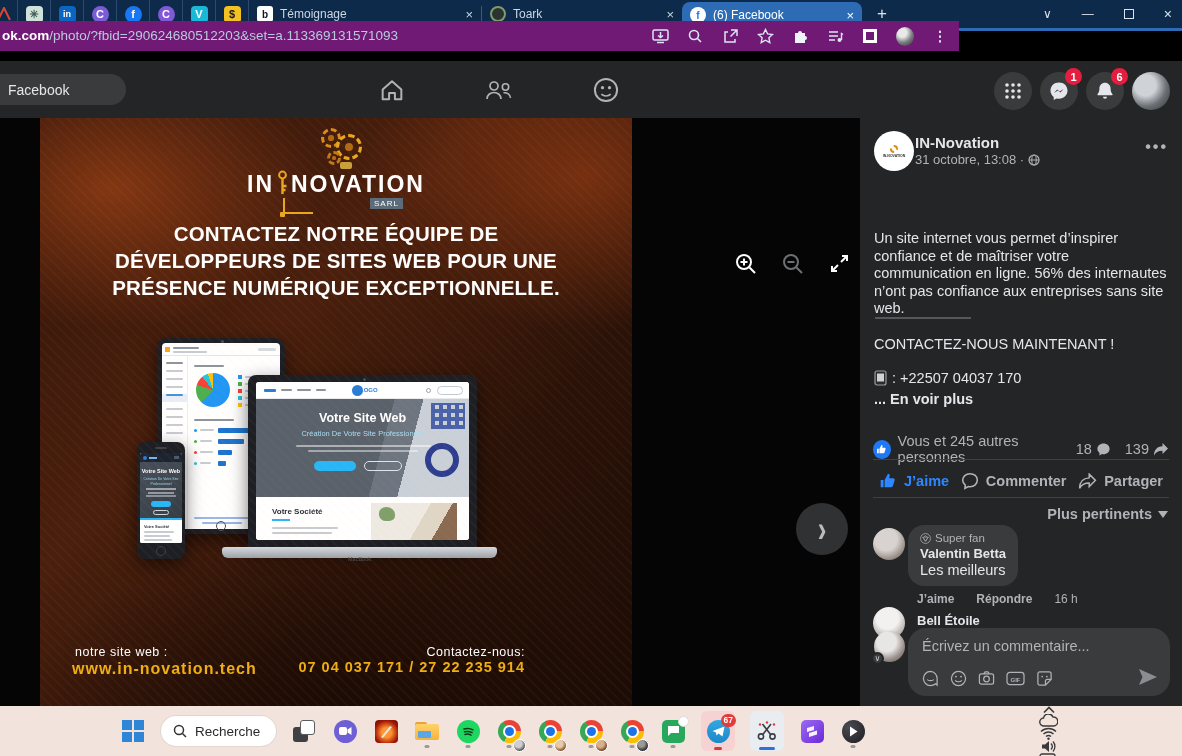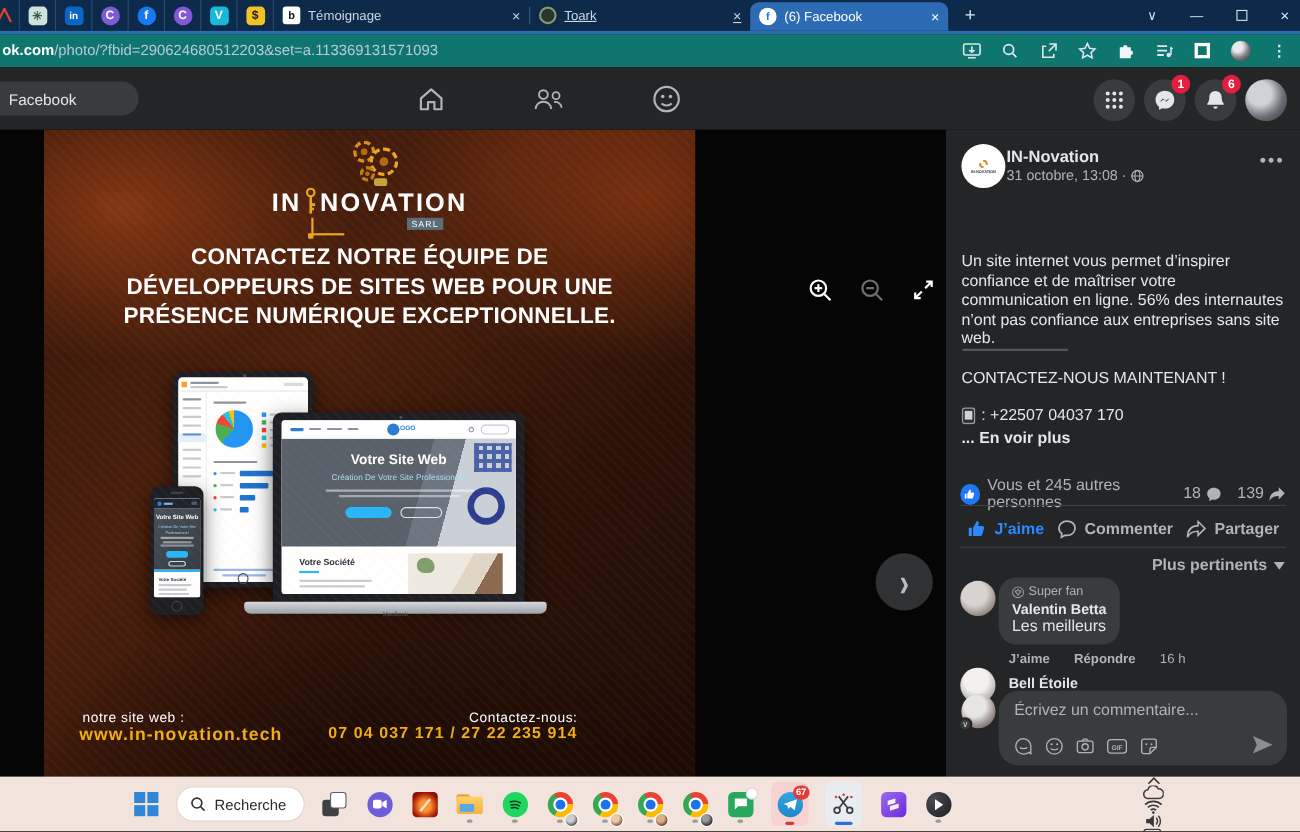--- a/index.html
+++ b/index.html
@@ -15,21 +15,21 @@
   .pticon { width:17px; height:17px; border-radius:4px; display:flex; align-items:center;
     justify-content:center; font-size:11px; font-weight:bold; }
   .tab { height:28px; display:flex; align-items:center; padding:0 8px; gap:7px;
     color:#c9d6e6; font-size:12px; flex:0 0 auto; }
   .tab .close { color:#c9d6e6; font-size:13px; margin-left:auto; cursor:default; }
   .tab.active { background:#2d6cb4; color:#fff; border-radius:8px 8px 0 0; margin-top:2px; height:26px; }
   .tabsep { width:1px; height:16px; background:#3a5a7c; flex:0 0 auto; }
   .fav { width:16px; height:16px; border-radius:50%; display:flex; align-items:center;
     justify-content:center; font-size:10px; font-weight:bold; flex:0 0 auto; }
   #accentline { position:absolute; left:0; top:28px; width:1182px; height:3px; background:#2d6cb4; }
-  #toolbar { position:absolute; left:0; top:31px; width:1182px; height:30px; background:#0f766e;
+  #toolbar { position:absolute; left:0; top:21px; width:959px; height:30px; background:#701a75;
     display:flex; align-items:center; }
   #urltext { position:absolute; left:2px; top:7px; font-size:13.5px; color:#b9c9dc; white-space:nowrap; }
   #urltext b { color:#ffffff; font-weight:bold; }
   #toolicons { position:absolute; right:10px; top:0; height:30px; display:flex; align-items:center; gap:17px; }
   .tico { width:18px; height:18px; display:flex; align-items:center; justify-content:center;
     color:#dbe6f2; font-size:14px; }
 
   
   #fbheader { position:absolute; left:0; top:61px; width:1182px; height:57px; background:#242526; }
   #fbsearch { position:absolute; left:-32px; top:13px; width:158px; height:31px; background:#3a3b3c;
@@ -177,21 +177,21 @@
     <div class="ptab">
         <span class="pticon" style="background:#f2c124;color:#1b1b1b;">$</span>
       </div>
 
     <div class="tab" style="width:232px;">
       <span class="fav" style="background:#fff;color:#14141e;border-radius:3px;">b</span>
       <span>Témoignage</span>
       <span class="close">×</span>
     </div>
     <div class="tabsep"></div>
-    <div class="tab" style="width:200px;text-decoration:underline;">
+    <div class="tab" style="width:200px;">
       <span class="fav" style="background:#2a332e;border:2px solid #7e9a6e;"></span>
       <span>Toark</span>
       <span class="close">×</span>
     </div>
     <div class="tab active" style="width:180px;">
       <span class="fav" style="background:#fff;color:#1877f2;">f</span>
       <span>(6) Facebook</span>
       <span class="close" style="color:#fff;">×</span>
     </div>
     <div style="width:40px;text-align:center;color:#d7e3f0;font-size:17px;">+</div>

